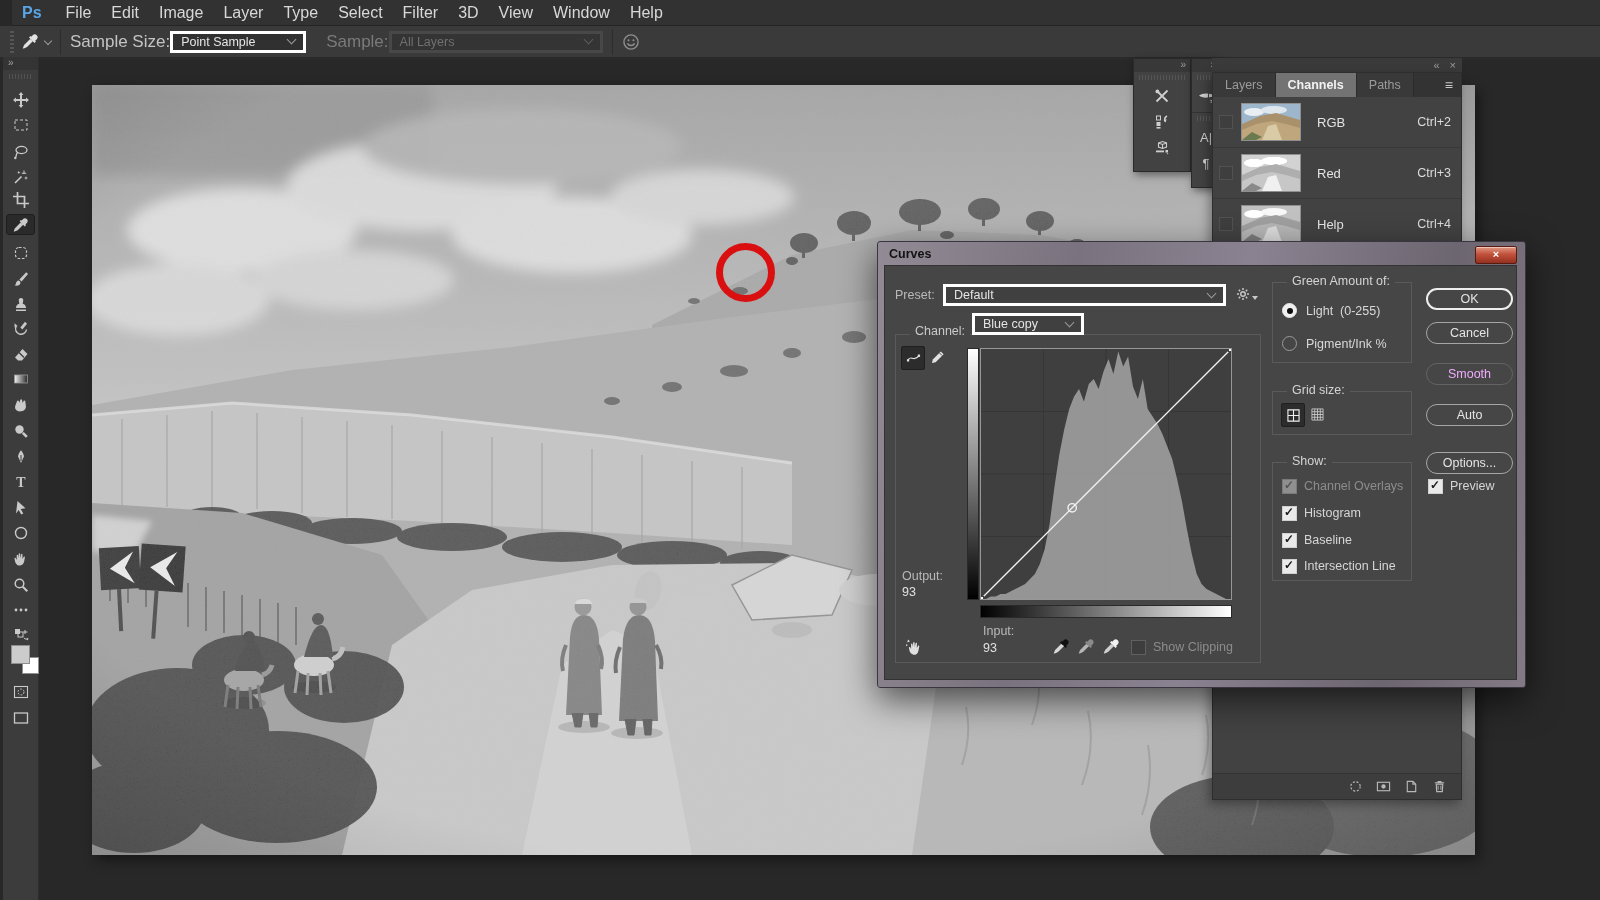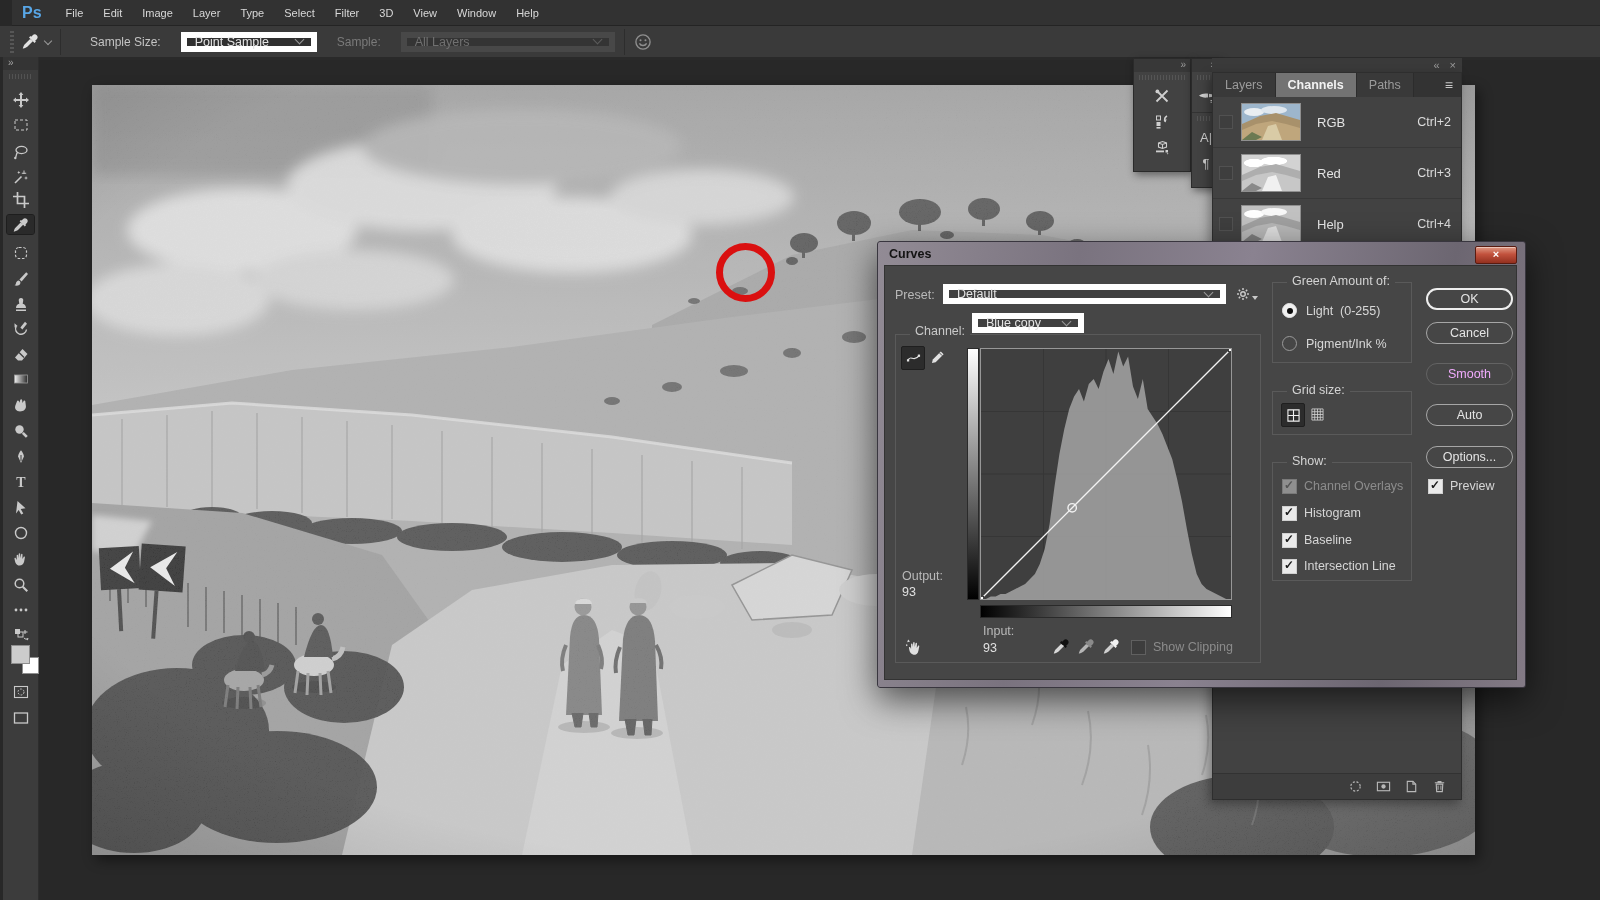--- a/index.html
+++ b/index.html
@@ -3,30 +3,30 @@
 <meta charset="utf-8">
 <style>
   html,body{margin:0;padding:0;background:#191919}
   #screen{position:relative;width:1600px;height:900px;background:#282828;overflow:hidden;
           font-family:"Liberation Sans",sans-serif;color:#ddd;-webkit-font-smoothing:antialiased}
   .abs{position:absolute}
   
   .menubar{left:12px;top:0;width:1600px;height:25px;background:#323232;border-bottom:1px solid #242424;
            display:flex;align-items:center}
   .ps{color:#58a6e6;font-weight:bold;font-size:16px;padding:0 14px 0 10px}
-  .mi{font-size:11px;color:#d8d8d8;padding:4px 10px}
+  .mi{font-size:16px;color:#d8d8d8;padding:4px 10px}
   
   .optionsbar{left:0;top:26px;width:1600px;height:31px;background:#3a3a3a;border-bottom:3px solid #2a2a2a;
               display:flex;align-items:center}
   .grip-v{width:4px;height:22px;margin:0 8px 0 10px;background:repeating-linear-gradient(180deg,#565656 0 2px,transparent 2px 4px)}
   .sep{width:1px;height:26px;background:#2d2d2d;margin:0 9px}
-  .optlabel{font-size:12px;color:#c4c4c4;margin:0 20px}
+  .optlabel{font-size:17px;color:#c4c4c4;margin:0 0}
   .optlabel.dis{color:#7a7a7a}
-  .dd{background:#303030;border:6px solid #ffffff;height:20px;display:flex;align-items:center;
-      justify-content:space-between;padding:0 8px;font-size:12.5px;color:#e4e4e4;box-sizing:border-box}
+  .dd{background:#303030;border:3px solid #ffffff;height:20px;display:flex;align-items:center;
+      justify-content:space-between;padding:8px 8px;font-size:12.5px;color:#e4e4e4;box-sizing:border-box}
   .dd.dis{border-color:#484848;color:#707070;background:#343434}
   .chev{width:6px;height:6px;border-right:1.5px solid #9a9a9a;border-bottom:1.5px solid #9a9a9a;
         transform:rotate(45deg);margin-left:10px;margin-top:-4px;flex:0 0 auto}
   .dd.dis .chev{border-color:#5c5c5c}
   .toolchev{width:5px;height:5px;border-right:1.4px solid #9a9a9a;border-bottom:1.4px solid #9a9a9a;
         transform:rotate(45deg);margin:0 0 2px 6px}
   
   .toolbar{left:3px;top:57px;width:35px;height:843px;background:#3c3c3c;border-right:1px solid #2d2d2d}
   .tb-head{height:13px;background:#343434;color:#a2a2a2;font-size:10px;line-height:12px;padding-left:5px}
   .tb-grip{height:5px;margin:4px 6px;background:repeating-linear-gradient(90deg,#525252 0 1px,transparent 1px 3px)}
@@ -854,21 +854,21 @@
       </div>
       <div class="chk checked" style="left:397px;top:293px">
         <span class="box"></span>
         <span class="lbl">Intersection Line</span>
       </div>
 
       <div class="btn def" style="top:22px">OK</div>
       <div class="btn" style="top:56px">Cancel</div>
       <div class="btn disabled" style="top:97px">Smooth</div>
       <div class="btn" style="top:138px">Auto</div>
-      <div class="btn" style="top:180px">Options...</div>
+      <div class="btn" style="top:186px">Options...</div>
       <div class="chk checked" style="left:543px;top:213px">
         <span class="box"></span>
         <span class="lbl">Preview</span>
       </div>
 
     </div>
   </div>
 
 </div>
 

